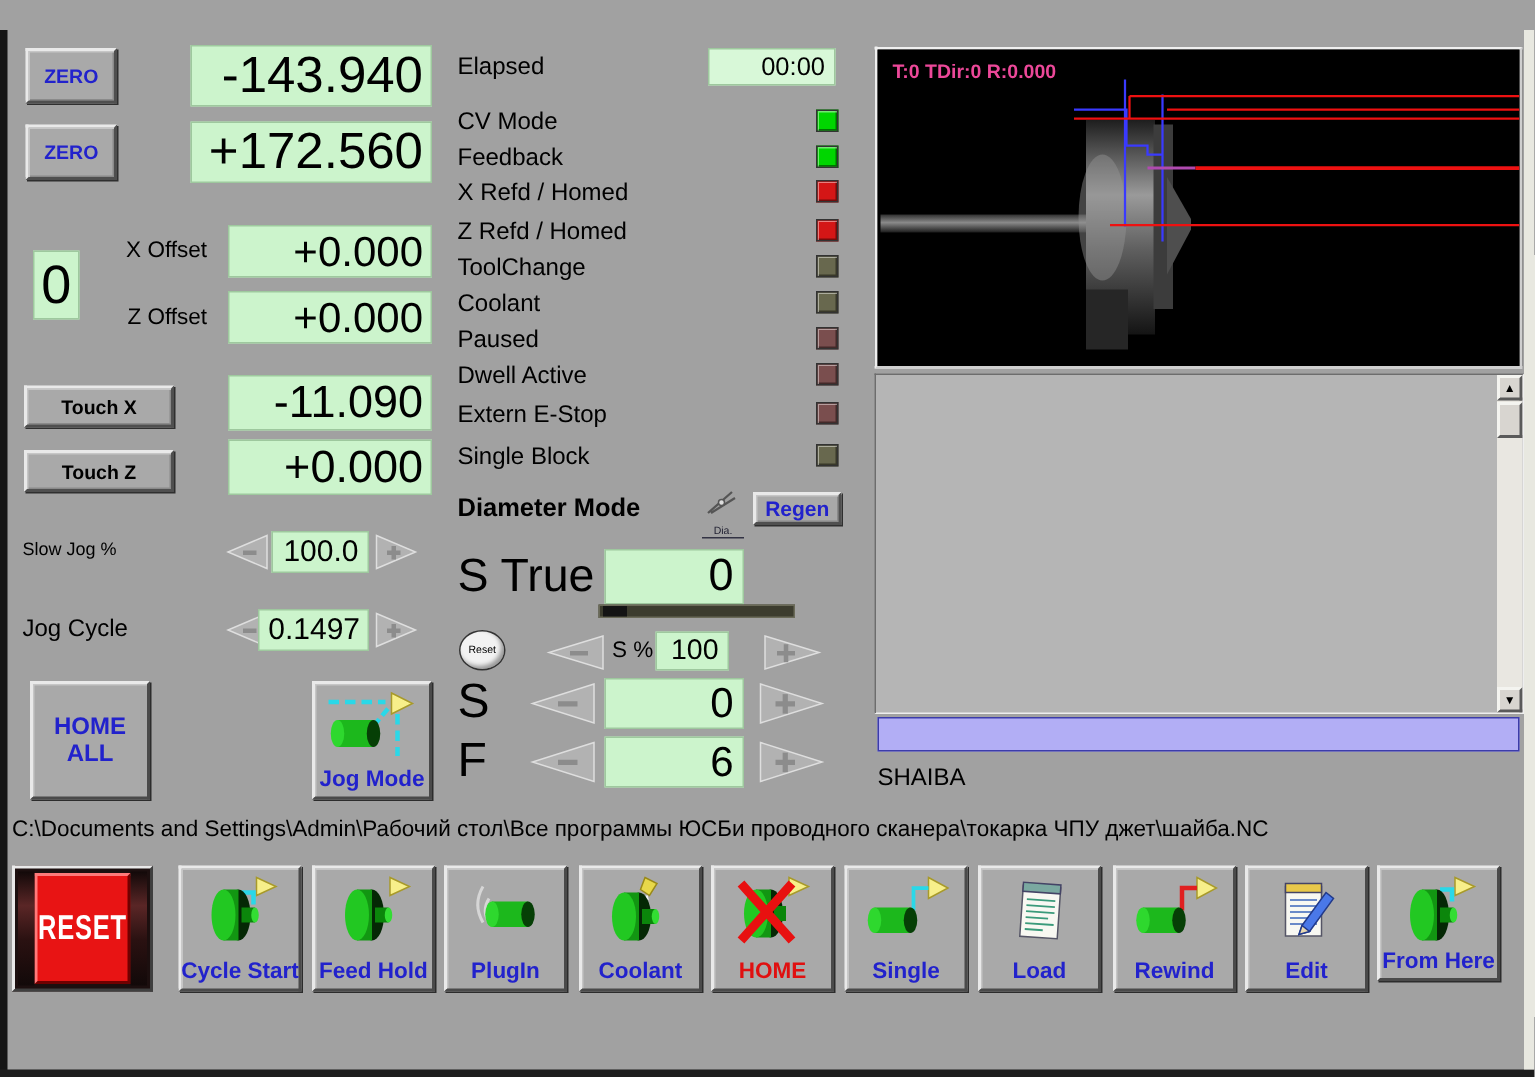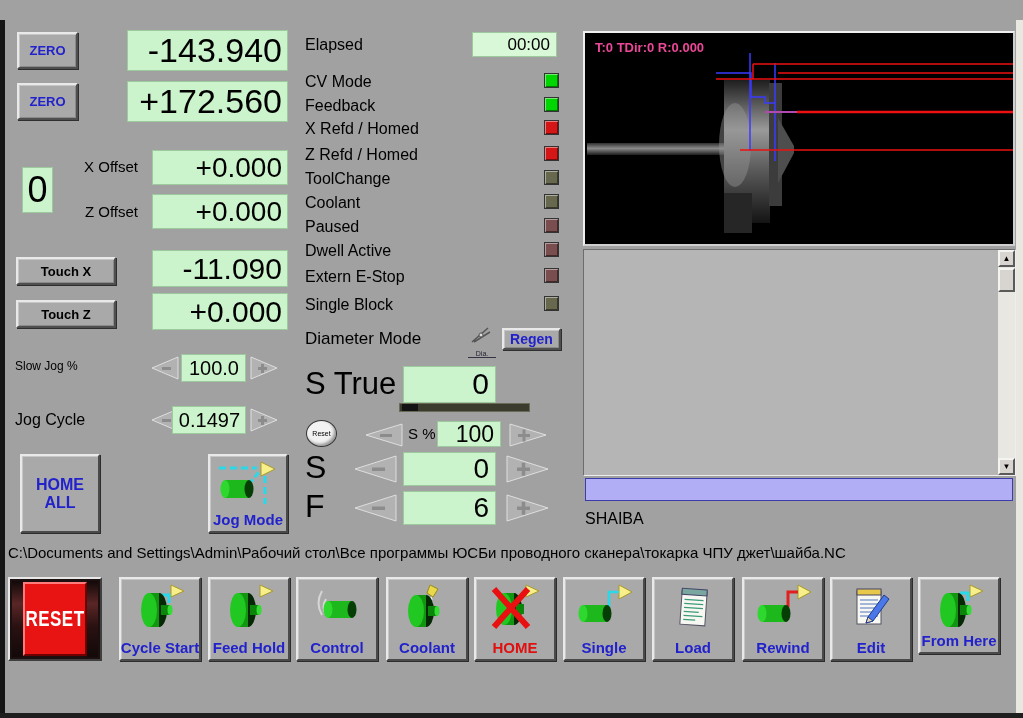--- a/index.html
+++ b/index.html
@@ -200,21 +200,21 @@
 
   <div class="abs lbl" style="left:305px;top:242px;font-size:16px;">Dwell Active</div>
   <div class="abs led led-maroon" style="left:544px;top:242px;"></div>
 
   <div class="abs lbl" style="left:305px;top:268px;font-size:16px;">Extern E-Stop</div>
   <div class="abs led led-maroon" style="left:544px;top:268px;"></div>
 
   <div class="abs lbl" style="left:305px;top:296px;font-size:16px;">Single Block</div>
   <div class="abs led led-olive" style="left:544px;top:296px;"></div>
 
-  <div class="abs lbl" style="left:305px;top:329px;font-size:17px;">Diameter Mode</div>
+  <div class="abs lbl" style="left:305px;top:329px;font-size:17px;font-weight:bold;">Diameter Mode</div>
   <div class="abs" style="left:468px;top:324px;width:28px;height:30px;cursor:pointer;">
     <svg width="28" height="22" viewBox="0 0 28 22">
       <path d="M4 18 L20 4 M6 18 L22 8" stroke="#555" stroke-width="1.5" fill="none"></path>
       <circle cx="13" cy="11" r="2" fill="#ddd" stroke="#555"></circle>
     </svg>
     <div style="font-size:7px;color:#223;text-align:center;border-bottom:1px solid #334;">Dia.</div>
   </div>
   <div class="abs btn3d" style="left:502px;top:328px;width:59px;height:22px;">
     <span class="blue-label" style="font-size:14px;">Regen</span>
   </div>
@@ -228,21 +228,21 @@
 
   <div class="abs oval" style="left:306px;top:420px;width:31px;height:27px;">
     <span>Reset</span>
   </div>
 
   <svg class="abs spin" style="left:358px;top:421px;" width="48" height="28">
     <polygon points="44,3 8,14 44,25" fill="#b2b2b2" stroke="#dedede"></polygon>
       <rect x="22" y="13" width="12" height="3" fill="#8c8c8c"></rect>
   </svg>
   <div class="abs lbl" style="left:408px;top:425px;font-size:15px;">S %</div>
-  <div class="abs dro" style="left:437px;top:421px;width:64px;height:26px;font-size:23px;line-height:24px;padding-right:6px;">100</div>
+  <div class="abs dro" style="left:437px;top:421px;width:49px;height:26px;font-size:19px;line-height:24px;padding-right:6px;">100</div>
   <svg class="abs spin" style="left:506px;top:421px;" width="48" height="28">
     <polygon points="4,3 40,14 4,25" fill="#b2b2b2" stroke="#dedede"></polygon>
       <rect x="12" y="13" width="12" height="3" fill="#8c8c8c"></rect>
       <rect x="16.5" y="8.5" width="3" height="12" fill="#8c8c8c"></rect>
   </svg>
 
   <div class="abs lbl" style="left:305px;top:449px;font-size:32px;">S</div>
   <svg class="abs spin" style="left:346px;top:452px;" width="54" height="34">
     <polygon points="50,4 9,17 50,30" fill="#b2b2b2" stroke="#dedede"></polygon>
       <rect x="26" y="15.5" width="13" height="3.5" fill="#8c8c8c"></rect>
@@ -354,21 +354,21 @@
 
   <div class="abs bigbtn" style="left:296px;top:577px;width:82px;height:84px;">
     <span class="ic">
       <svg width="54" height="52" viewBox="0 0 54 52">
         <path d="M12 8 q-7 12 0 24 M16 16 q-5 8 0 16" stroke="#d6d6d6" stroke-width="2" fill="none"></path>
         <rect x="18" y="18" width="24" height="17" fill="#1cb81c"></rect>
         <ellipse cx="42" cy="26.5" rx="4.5" ry="8.5" fill="#063f06"></ellipse>
         <ellipse cx="18" cy="26.5" rx="4.5" ry="8.5" fill="#2ed82e"></ellipse>
       </svg>
     </span>
-    <span class="cap">Control</span>
+    <span class="cap">PlugIn</span>
   </div>
 
   <div class="abs bigbtn" style="left:386px;top:577px;width:82px;height:84px;">
     <span class="ic">
       <svg width="54" height="52" viewBox="0 0 54 52">
         <polygon points="30,2 38,6 33,14 27,10" fill="#e8d84a" stroke="#9a8a1a"></polygon>
         <path d="M31 14 q2 6 0 10" stroke="#f2f2f2" stroke-width="1.5" fill="none" stroke-dasharray="3 2"></path>
         <ellipse cx="26" cy="28" rx="8" ry="16" fill="#052805"></ellipse>
         <rect x="16" y="12" width="10" height="32" fill="#129612"></rect>
         <ellipse cx="16" cy="28" rx="8" ry="16" fill="#22c822"></ellipse>

